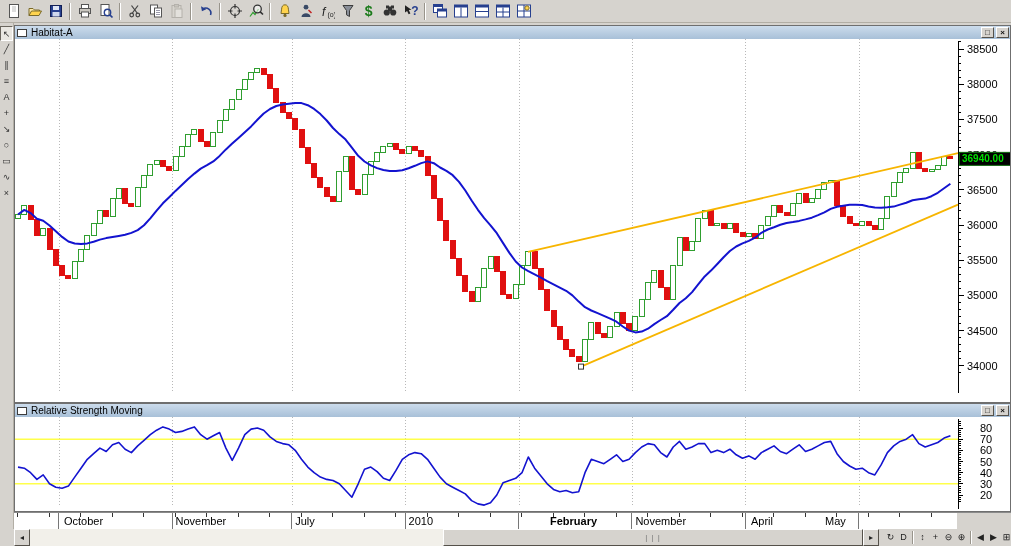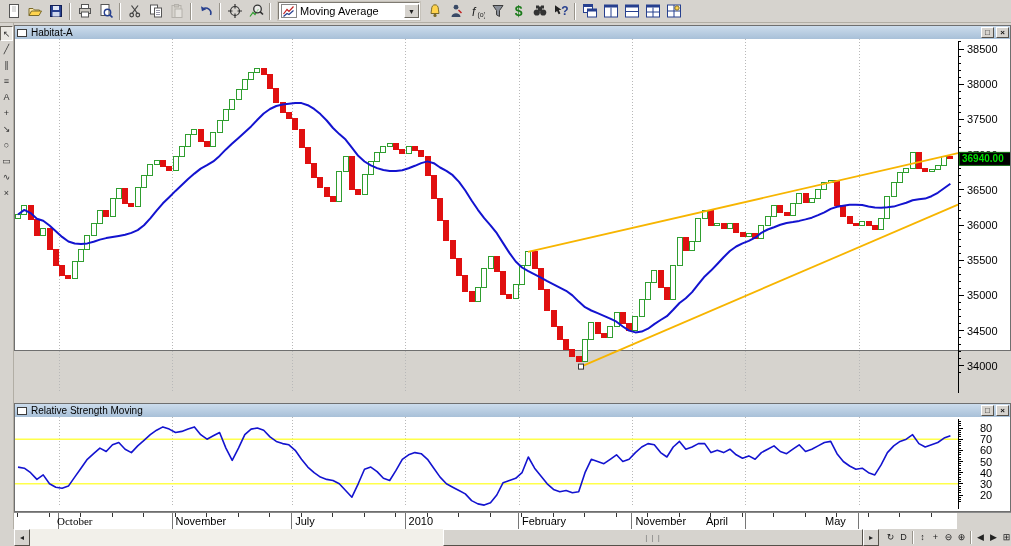--- a/index.html
+++ b/index.html
@@ -136,29 +136,20 @@
         </svg>
       </div>
       <div class="tb-btn">
         <svg width="16" height="16" viewBox="0 0 16 16">
           <path d="M2 13.5 l3-4 2 2 3.5-5.5" fill="none" stroke="#2f9e2f" stroke-width="1.2"></path>
           <circle cx="9.5" cy="6" r="3.8" fill="#fff" fill-opacity=".55" stroke="#333" stroke-width="1.3"></circle>
           <line x1="12.2" y1="8.8" x2="15" y2="11.5" stroke="#333" stroke-width="1.7"></line>
         </svg>
       </div>
       <div class="tb-sep"></div>
-      <div id="indicator-dropdown">
-        <svg width="16" height="16" viewBox="0 0 16 16">
-          <rect x="0.5" y="1.5" width="15" height="13" fill="#fff" stroke="#888"></rect>
-          <path d="M2.5 11 l3.5-4.5 2 2 4.5-5" fill="none" stroke="#c22222" stroke-width="1.2"></path>
-          <path d="M2.5 13.5 l3.5-3 2 1 4.5-4" fill="none" stroke="#27408f" stroke-width="1.2"></path>
-        </svg>
-        <span>Moving Average</span>
-        <span class="dd-arrow">▼</span>
-      </div>
       <div class="tb-btn">
         <svg width="16" height="16" viewBox="0 0 16 16">
           <path d="M8 1.8 C5.6 1.8 4.7 3.8 4.6 6.2 L4 10.5 H12 L11.4 6.2 C11.3 3.8 10.4 1.8 8 1.8 Z" fill="#ffd34d" stroke="#7a6a2a"></path>
           <circle cx="8" cy="12.4" r="1.6" fill="#7a6a2a"></circle>
         </svg>
       </div>
       <div class="tb-btn">
         <svg width="16" height="16" viewBox="0 0 16 16">
           <circle cx="8" cy="4.2" r="2.4" fill="#3a4a66"></circle>
           <path d="M3.5 14 C3.5 9 12.5 9 12.5 14 Z" fill="#3a4a66"></path>
@@ -244,21 +235,21 @@
       <div class="tool">≡</div>
       <div class="tool">A</div>
       <div class="tool">+</div>
       <div class="tool">↘</div>
       <div class="tool">○</div>
       <div class="tool">▭</div>
       <div class="tool">∿</div>
       <div class="tool">×</div>
     </div>
 
-  <div class="win" id="chart-window" style="left:14px; top:25px; width:997px; height:326px;">
+  <div class="win" id="chart-window" style="left:14px; top:25px; width:997px; height:378px;">
     <div class="titlebar">
       <span class="wicon"></span>
       <span>Habitat-A</span>
       <span class="wbtns">
         <span class="wbtn">□</span>
         <span class="wbtn">×</span>
       </span>
     </div>
     <svg id="price-plot" width="995" height="363">
         <g>
@@ -594,33 +585,33 @@
       <div class="mtick" style="left: 664.5px;"></div>
       <div class="mtick" style="left: 696px;"></div>
       <div class="mtick" style="left: 727.5px;"></div>
       <div class="mtick" style="left: 759px;"></div>
       <div class="mtick" style="left: 790.5px;"></div>
       <div class="mtick" style="left: 822px;"></div>
       <div class="mtick" style="left: 853.5px;"></div>
       <div class="mtick" style="left: 885px;"></div>
       <div class="mtick" style="left: 916.5px;"></div>
       <div class="msep" style="left: 44.1px;"></div>
-      <div class="mlabel" style="left: 43px; font-family: Liberation Serif, serif;">October</div>
+      <div class="mlabel" style="left: 50px;">October</div>
       <div class="msep" style="left: 157.5px;"></div>
       <div class="mlabel" style="left: 161.5px;">November</div>
       <div class="msep" style="left: 277.2px;"></div>
       <div class="mlabel" style="left: 281.2px;">July</div>
       <div class="msep" style="left: 390.6px;"></div>
       <div class="mlabel" style="left: 394.6px;">2010</div>
       <div class="msep" style="left: 504px;"></div>
-      <div class="mlabel" style="left: 508px;">February</div>
+      <div class="mlabel" style="left: 536px; font-weight: bold;">February</div>
       <div class="msep" style="left: 617.4px;"></div>
       <div class="mlabel" style="left: 621.4px;">November</div>
       <div class="msep" style="left: 730.8px;"></div>
-      <div class="mlabel" style="left: 692px;">April</div>
+      <div class="mlabel" style="left: 737px;">April</div>
       <div class="msep" style="left: 844.2px;"></div>
       <div class="mlabel" style="left: 811px;">May</div>
     </div>
   <div id="xcorner"></div>
 
   <div id="hscroll">
     <span class="sbtn" style="left:14px;">◂</span>
     <div id="track">
       <div id="thumb">
           <span>| | |</span>

